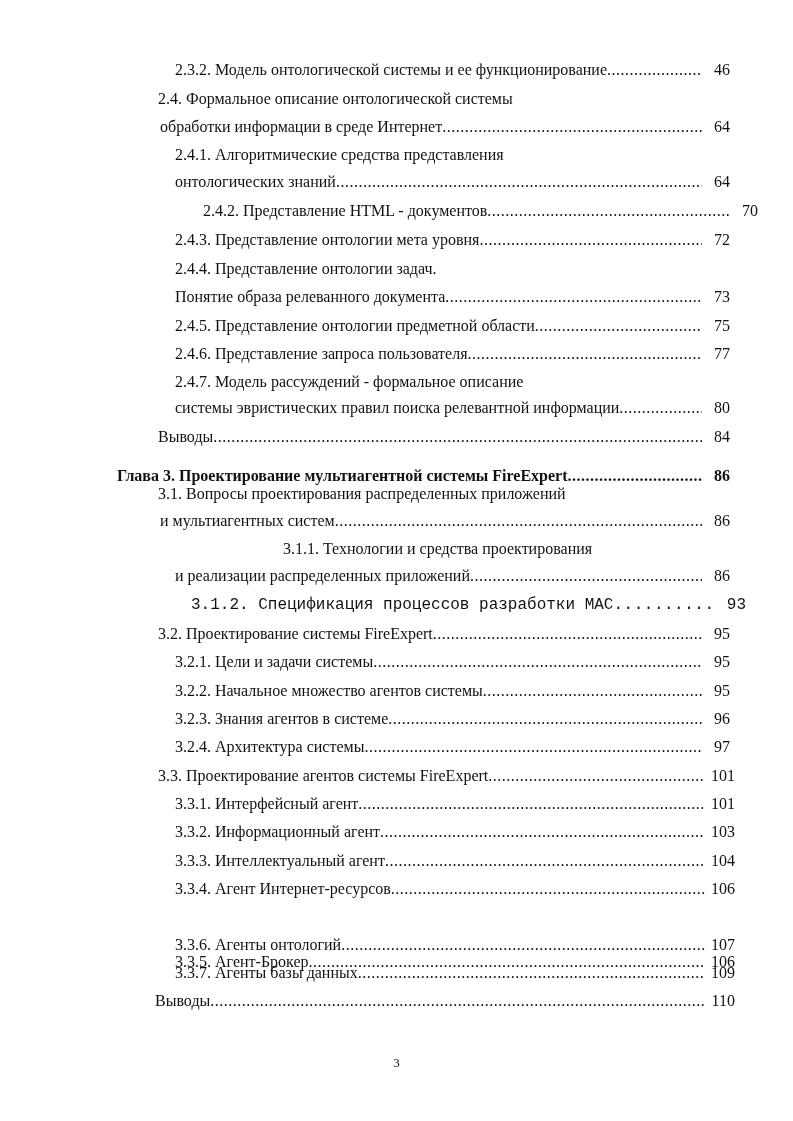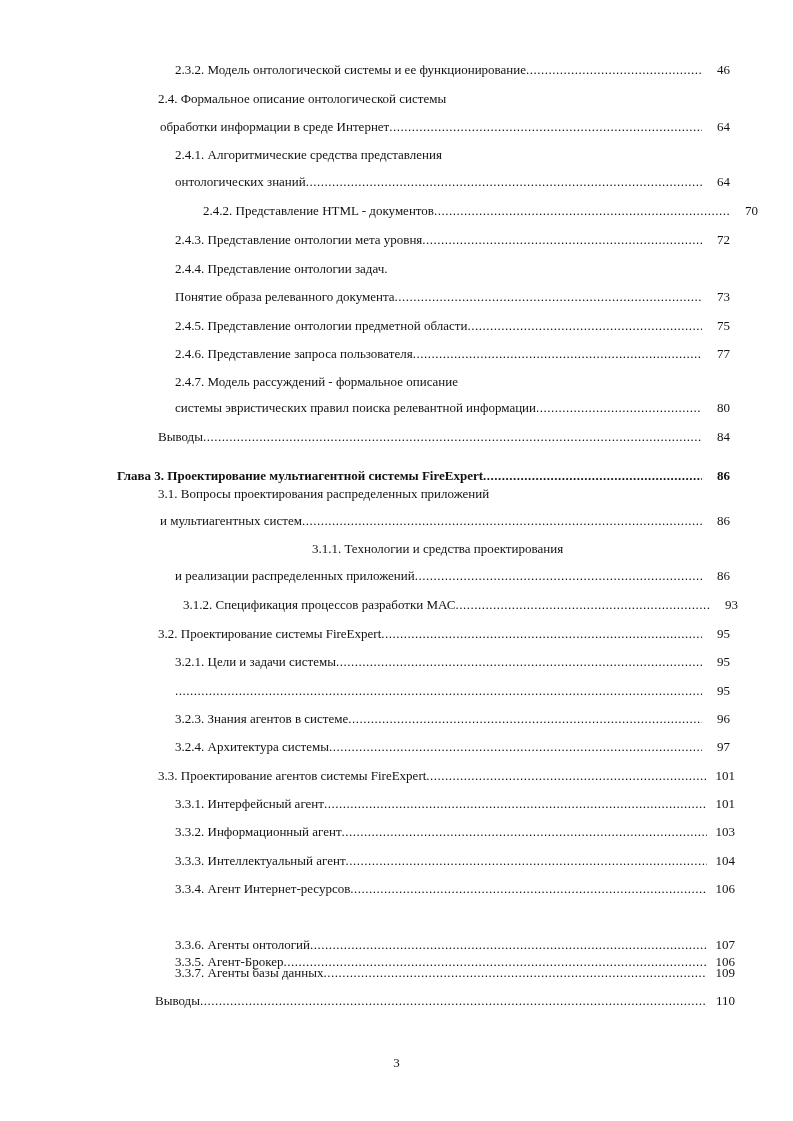--- a/index.html
+++ b/index.html
@@ -1,18 +1,18 @@
 <!DOCTYPE html>
 <html><head>
   <meta charset="utf-8">
   <style>
     html, body { margin: 0; padding: 0; background: #ffffff; }
     body { width: 793px; height: 1121px; position: relative; overflow: hidden;
            font-family: "Liberation Serif", serif; color: #111; }
-    .line { position: absolute; font-size: 13px; line-height: 20px; white-space: nowrap;
+    .line { position: absolute; font-size: 16px; line-height: 20px; white-space: nowrap;
             display: flex; align-items: baseline; }
     .line .t { white-space: nowrap; }
     .line .dots { flex: 1; overflow: hidden; white-space: nowrap; letter-spacing: 0.5px; }
     .line .dots::after { content: "......................................................................................................................................................................................................................"; }
     .line .pg { padding-left: 6px; text-align: right; min-width: 22px; }
     .bold { font-weight: bold; }
     .pagenum { position: absolute; left: 0; right: 0; top: 1055px; text-align: center; font-size: 13px; }
   </style>
 </head>
 <body>
@@ -94,36 +94,37 @@
       <span class="pg">86</span>
     </div>
     <div class="line" style="left: 160px; top: 539px; width: 555px; justify-content: center;">
       <span class="t">3.1.1. Технологии и средства проектирования</span>
     </div>
     <div class="line" style="left: 175px; top: 566px; width: 555px;">
       <span class="t">и реализации распределенных приложений </span>
       <span class="dots"></span>
       <span class="pg">86</span>
     </div>
-    <div class="line" style="left: 183px; top: 595px; width: 555px;">
+    <div class="line" style="left: 191px; top: 595px; width: 555px; font-family: Liberation Mono, monospace;">
       <span class="t">3.1.2. Спецификация процессов разработки МАС</span>
       <span class="dots"></span>
       <span class="pg">93</span>
     </div>
     <div class="line" style="left: 158px; top: 624px; width: 572px;">
       <span class="t">3.2. Проектирование системы FireExpert</span>
       <span class="dots"></span>
       <span class="pg">95</span>
     </div>
     <div class="line" style="left: 175px; top: 652px; width: 555px;">
       <span class="t">3.2.1. Цели и задачи системы</span>
       <span class="dots"></span>
       <span class="pg">95</span>
     </div>
     <div class="line" style="left: 175px; top: 681px; width: 555px;">
+      <span class="t">3.2.2. Начальное множество агентов системы </span>
       <span class="dots"></span>
       <span class="pg">95</span>
     </div>
     <div class="line" style="left: 175px; top: 709px; width: 555px;">
       <span class="t">3.2.3. Знания агентов в системе</span>
       <span class="dots"></span>
       <span class="pg">96</span>
     </div>
     <div class="line" style="left: 175px; top: 737px; width: 555px;">
       <span class="t">3.2.4. Архитектура системы </span>

